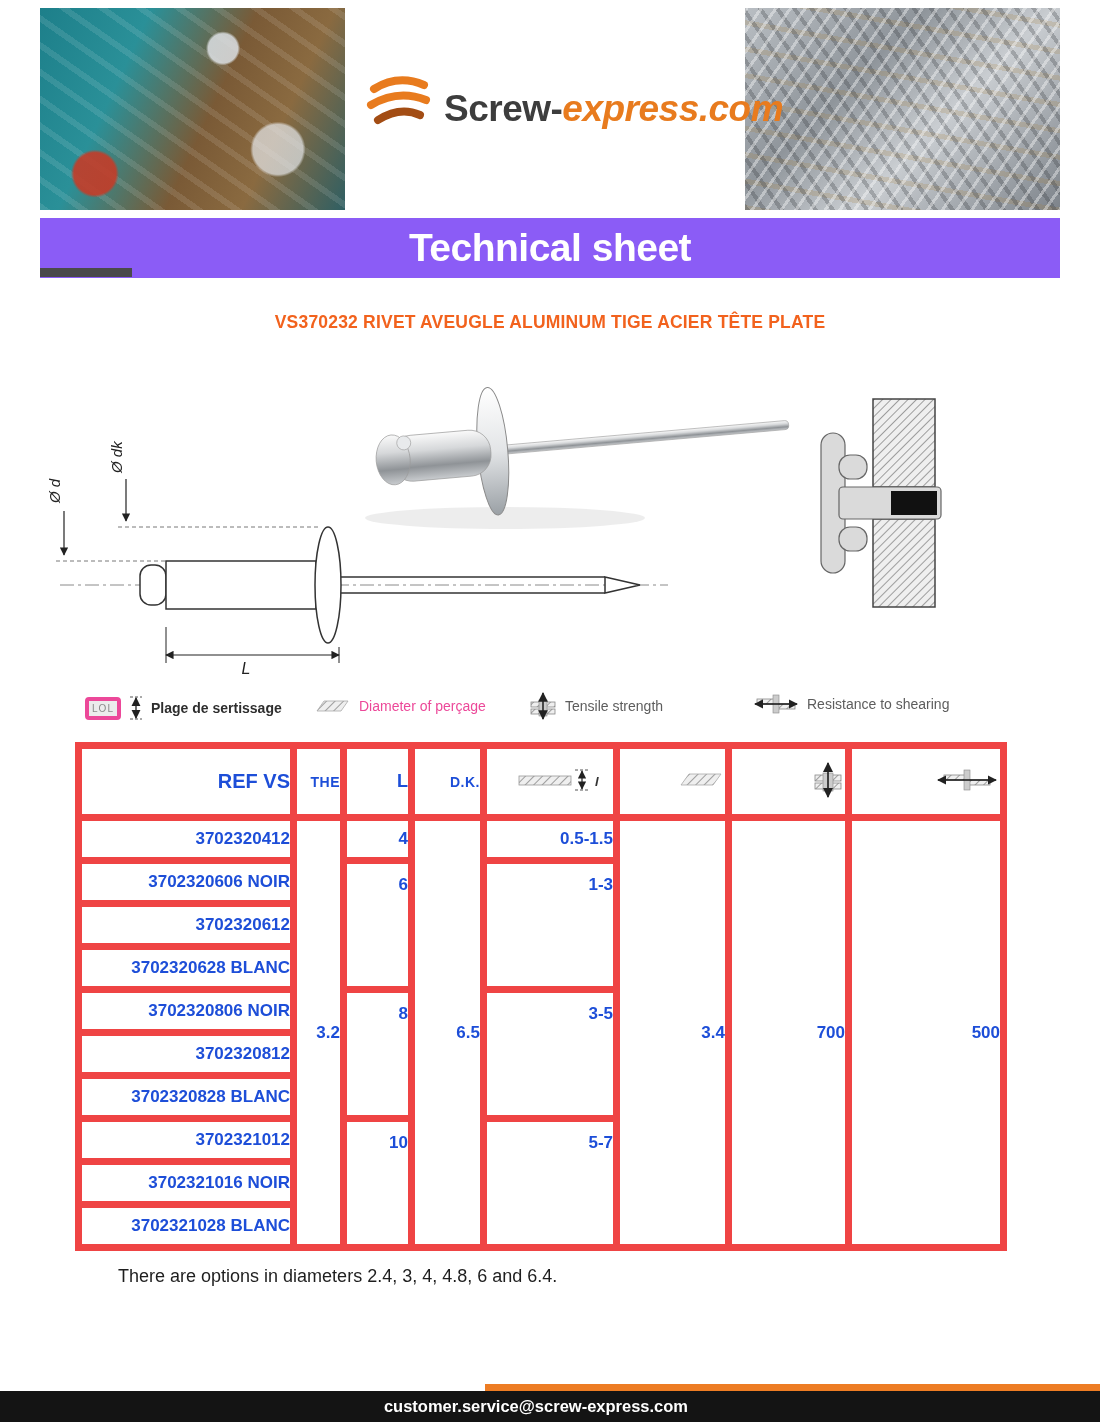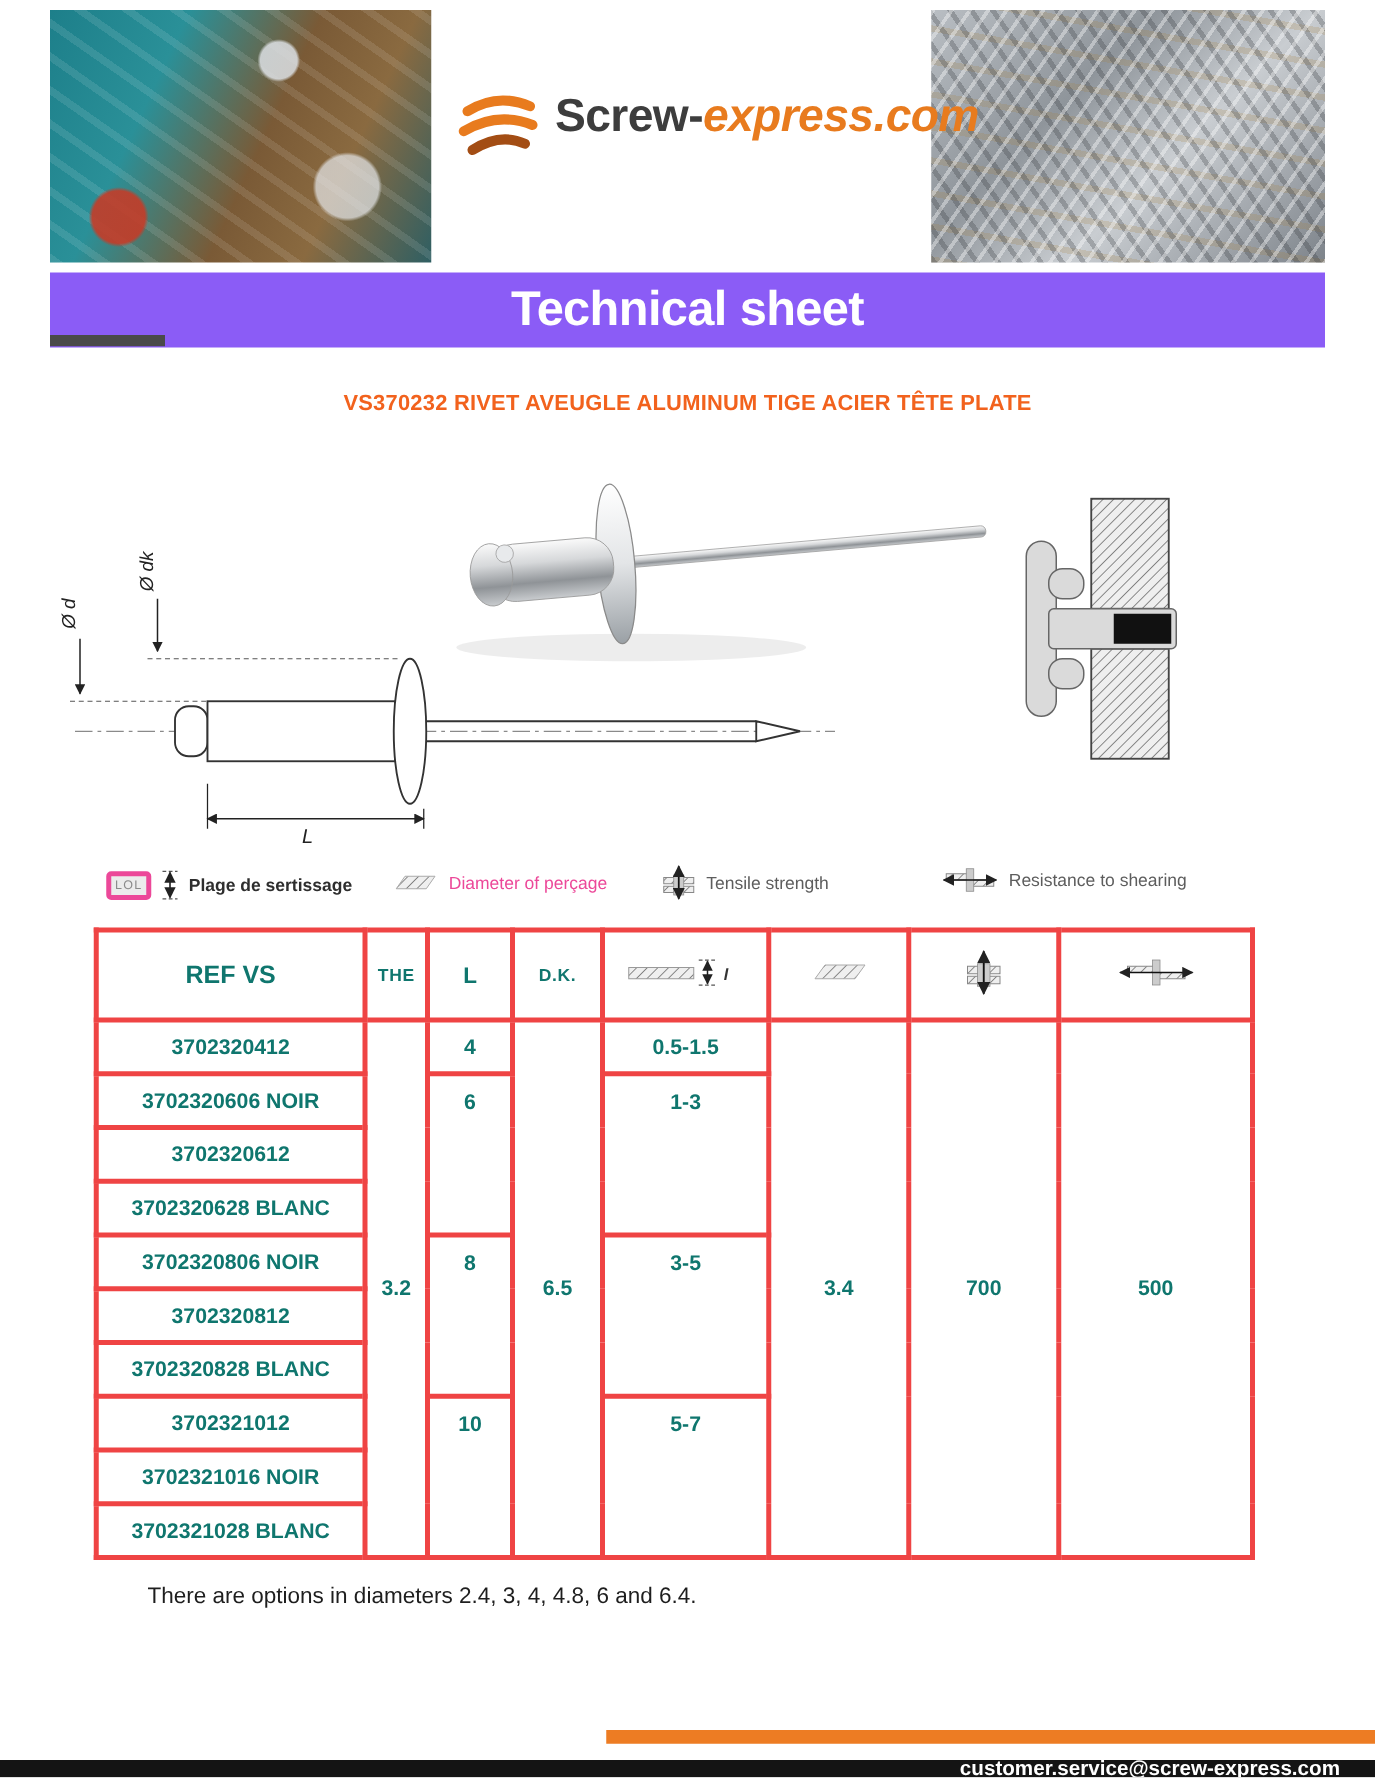--- a/index.html
+++ b/index.html
@@ -21,21 +21,21 @@
   .photo-right {
     left:745px; width:315px;
     background:
       repeating-linear-gradient(125deg, rgba(255,255,255,.38) 0 3px, transparent 3px 12px),
       repeating-linear-gradient(55deg, rgba(55,58,62,.28) 0 4px, transparent 4px 14px),
       repeating-linear-gradient(10deg, rgba(170,130,60,.20) 0 5px, transparent 5px 26px),
       linear-gradient(135deg, #b9bec3 0%, #8f959b 35%, #c9cdd1 60%, #7d838a 100%);
   }
 
   
-  .logo { position:absolute; left:362px; top:72px; display:flex; align-items:flex-start; gap:10px; }
+  .logo { position:absolute; left:362px; top:72px; display:flex; align-items:flex-end; gap:10px; }
   .logo-text { font-size:37px; font-weight:bold; white-space:nowrap; letter-spacing:-0.5px; }
   .brand-prefix { color:#3d3d3d; }
   .brand-suffix { color:#e87b1e; font-style:italic; }
 
   
   .banner { position:absolute; left:40px; top:218px; width:1020px; height:60px; background:#8b5cf6;
             display:flex; align-items:center; justify-content:center; }
   .banner-title { color:#fff; font-size:39px; font-weight:bold; letter-spacing:-0.5px; }
   .banner-shadow { position:absolute; left:40px; top:268px; width:92px; height:9px; background:#4a4a4a; }
 
@@ -51,36 +51,36 @@
   .legend-item { position:absolute; display:flex; align-items:center; gap:7px; }
   .legend-label { font-size:14px; }
   .lbl-grip { font-weight:bold; color:#2e2e2e; }
   .lbl-drill { color:#ec4899; }
   .lbl-gray { color:#5d5d5d; }
   .lol-box { width:36px; height:23px; background:#ececec; border:4px solid #ec4899; border-radius:4px;
              display:flex; align-items:center; justify-content:center; font-size:10px; color:#8a8a8a; letter-spacing:1px; }
 
   
   .spec-table { position:absolute; left:75px; top:742px; border-collapse:collapse; table-layout:fixed; width:925px; }
-  .spec-table th, .spec-table td { border:4px solid #ef4444; text-align:center; vertical-align:middle;
-                                   color:#0f766e; font-weight:bold; overflow:hidden; }
+  .spec-table th, .spec-table td { border:7px solid #ef4444; text-align:right; vertical-align:middle;
+                                   color:#1d4ed8; font-weight:bold; overflow:hidden; }
   .spec-table thead th { height:72px; background:#fff; }
   .spec-table tbody td { height:43px; font-size:17px; }
   .th-ref { font-size:20px; }
   .th-tiny { font-size:14px; letter-spacing:.5px; }
   .th-l { font-size:18px; }
   .group-top { vertical-align:top !important; padding-top:11px; }
 
   
   .footnote { position:absolute; left:118px; top:1266px; font-size:18px; color:#1e1e1e; }
 
   
   .footer-stripe { position:absolute; right:0; bottom:27px; width:615px; height:11px; background:#ed7c23; }
-  .footer-bar { position:absolute; left:0; bottom:0; width:100%; height:14px; background:#141414;
-                display:flex; align-items:center; justify-content:flex-end; padding-right:28px; }
+  .footer-bar { position:absolute; left:0; bottom:0; width:100%; height:31px; background:#141414;
+                display:flex; align-items:center; justify-content:center; padding-right:28px; }
   .footer-email { color:#ffffff; font-size:16.5px; font-weight:bold; }
 </style>
 </head>
 <body>
 
 <svg width="0" height="0" style="position:absolute" aria-hidden="true">
   <defs>
     <pattern id="hatchA" width="6" height="6" patternUnits="userSpaceOnUse" patternTransform="rotate(45)">
       <rect width="6" height="6" fill="#efefef"></rect>
       <line x1="0" y1="0" x2="0" y2="6" stroke="#7a7a7a" stroke-width="1.4"></line>

